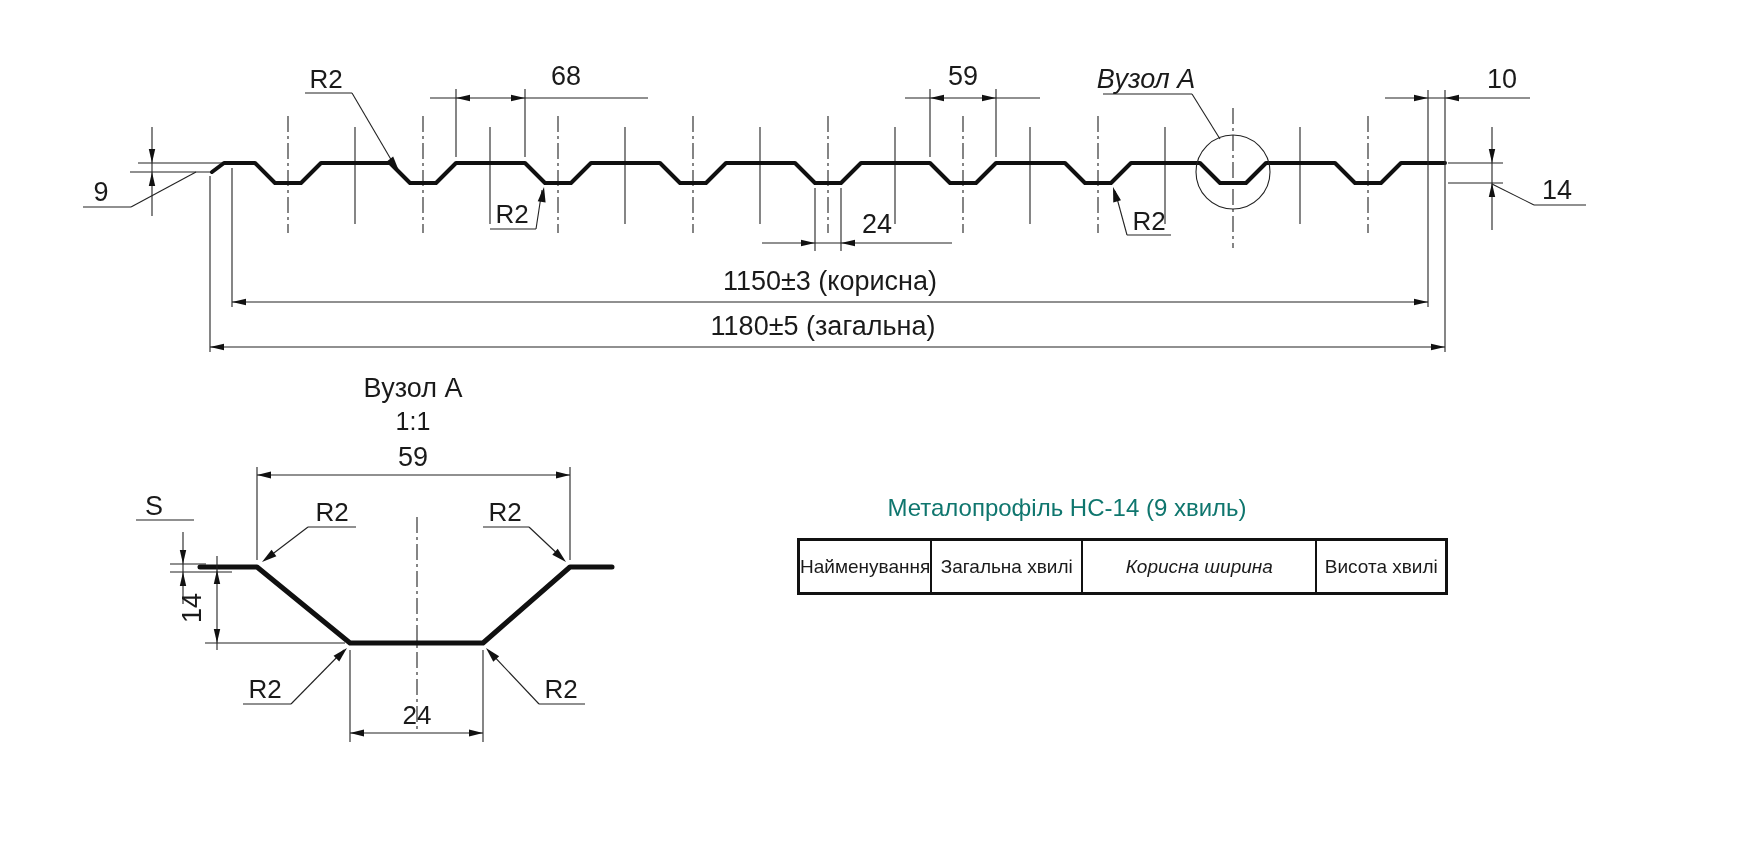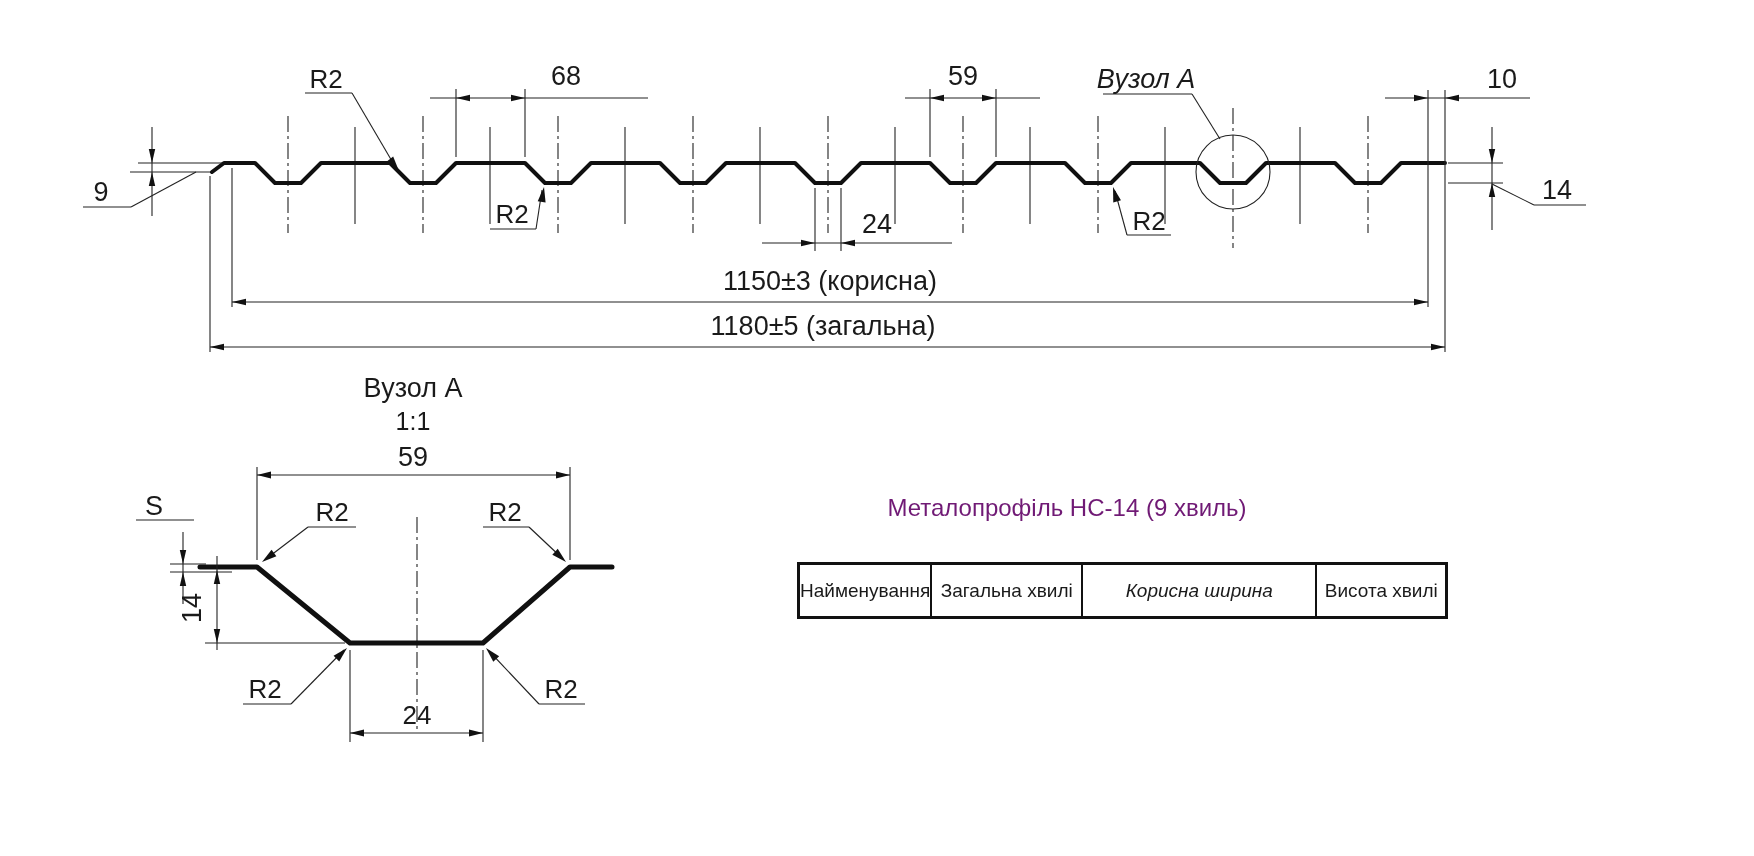--- a/index.html
+++ b/index.html
@@ -13,22 +13,22 @@
   .arr{fill:#111;stroke:none;}
   text{fill:#1a1a1a;}
   .dimtxt{font-size:27px;}
   .dimtxt2{font-size:26px;}
   .nodetxt{font-size:27px;font-style:italic;}
   .dettitle{font-size:27px;}
   .detscale{font-size:25px;}
   .mid{text-anchor:middle;}
   
   .tbl-title{position:absolute;left:867px;top:494px;width:400px;text-align:center;
-             font-size:24px;color:#701a75;}
-  .tbl-wrap{position:absolute;left:797px;top:562px;}
+             font-size:24px;color:#0f766e;}
+  .tbl-wrap{position:absolute;left:797px;top:538px;}
   table.spec{border-collapse:collapse;table-layout:fixed;background:#fff;}
   table.spec td,table.spec th{border:2px solid #111;text-align:center;vertical-align:middle;
        font-size:19px;font-weight:normal;color:#1a1a1a;padding:0;}
   table.spec{border:3px solid #111;}
   .c1{width:127px;} .c2{width:149px;} .c3{width:232px;font-style:italic;} .c4{width:128px;}
   tr.hdr{height:54px;} tr.dat{height:58px;}
 </style>
 </head>
 <body>
 

